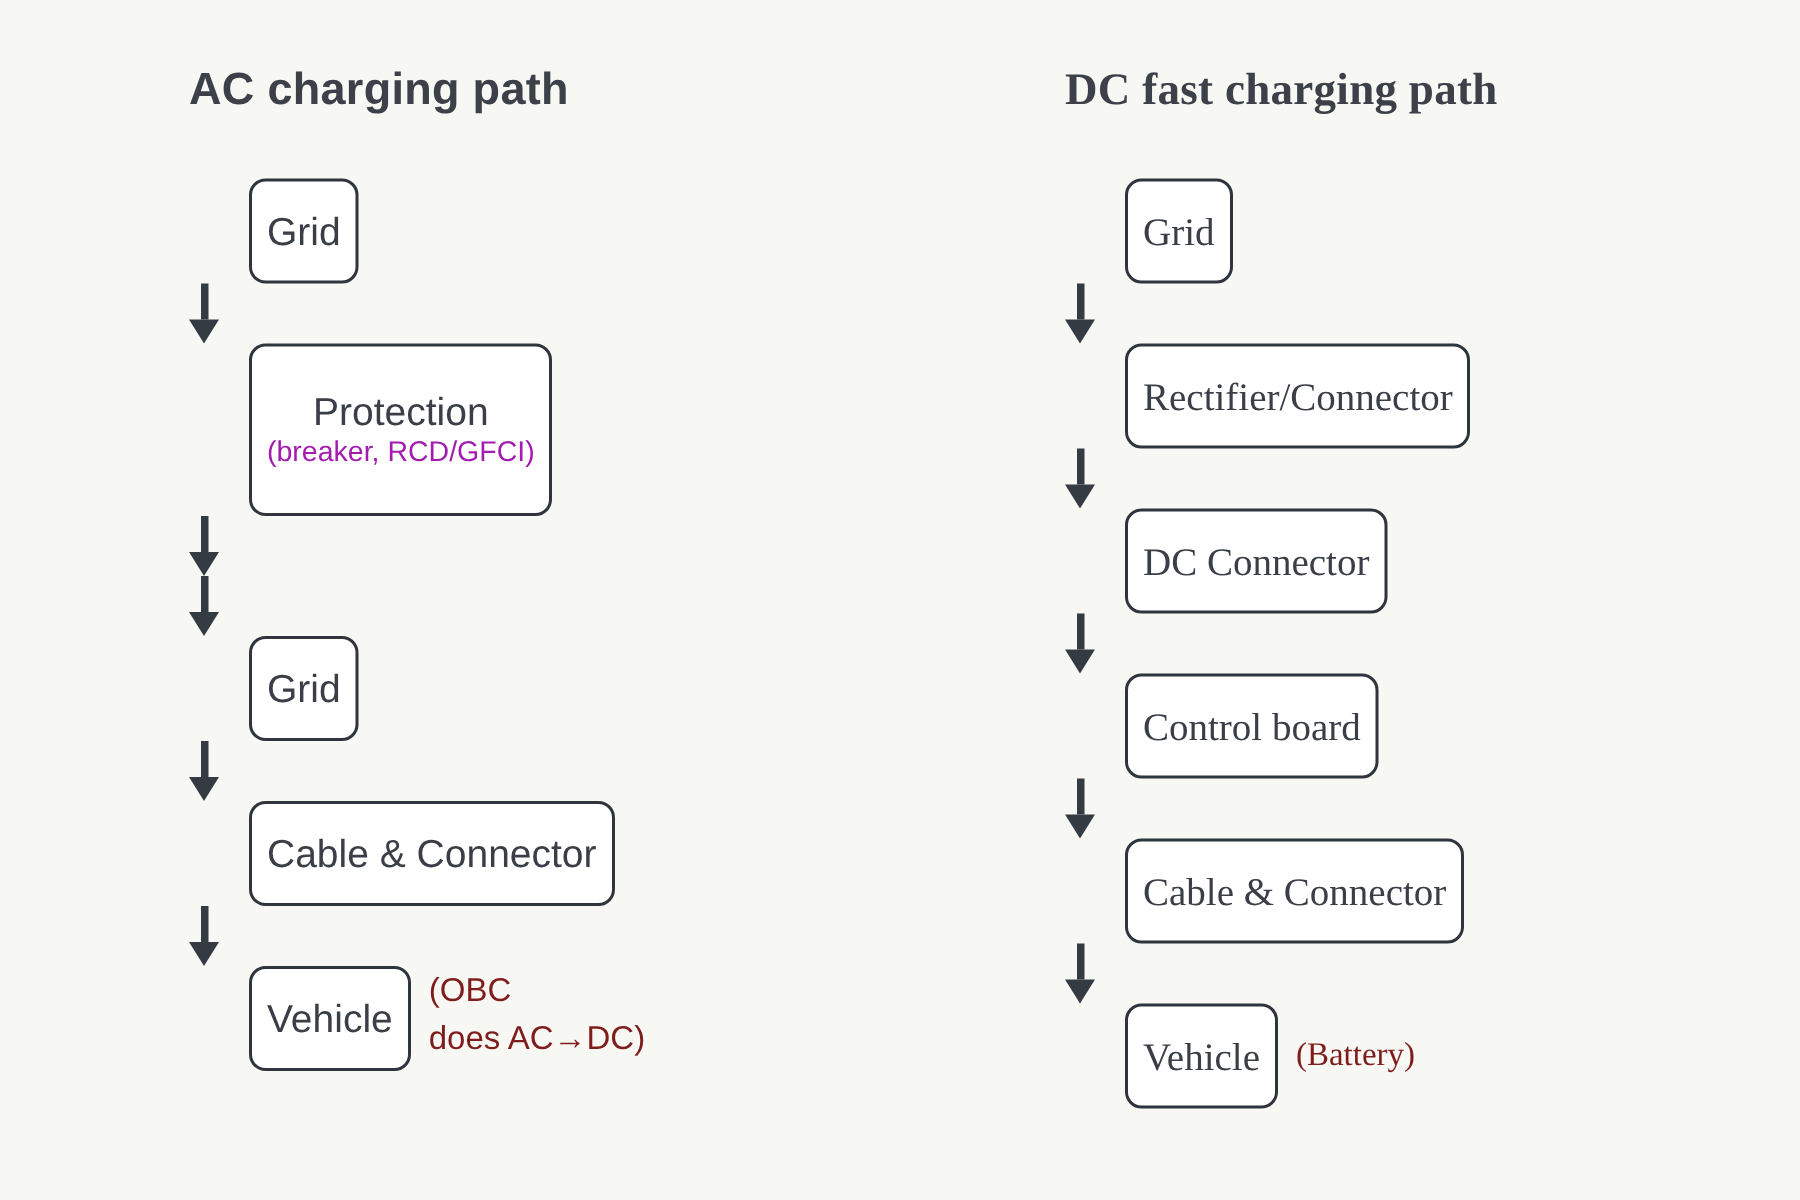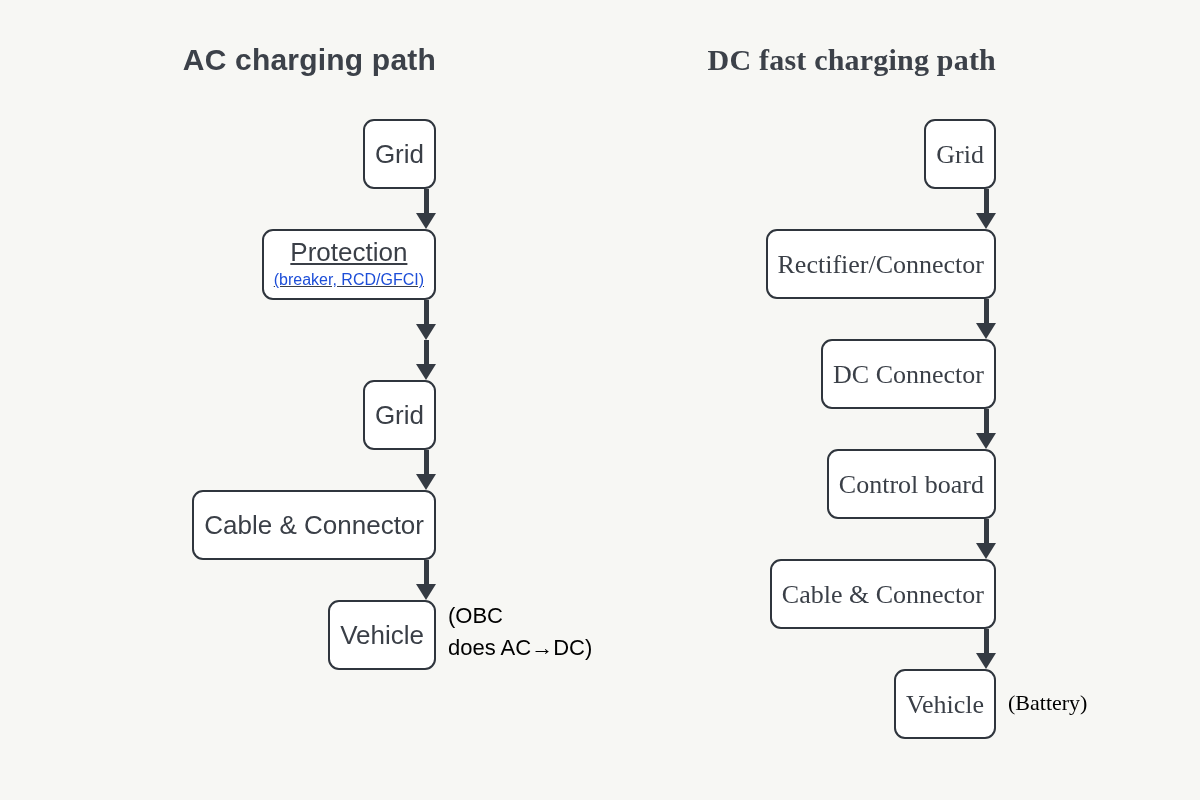--- a/index.html
+++ b/index.html
@@ -14,21 +14,21 @@
     height: 800px;
     background: #f7f7f4;
     overflow: hidden;
     color: #3a3f47;
   }
   .column {
     position: absolute;
     top: 40px;
     display: flex;
     flex-direction: column;
-    align-items: flex-end;
+    align-items: flex-start;
   }
   .column-ac { left: 126px; width: 310px; }
   .column-dc { left: 710px; width: 286px; font-family: Liberation Serif, serif; }
   .col-title {
     margin: 0 0 39px 0;
     font-size: 30px;
     line-height: 40px;
     font-weight: 700;
     color: #3c4149;
     text-align: center;
@@ -42,32 +42,32 @@
     min-height: 70px;
     background: #ffffff;
     border: 2.5px solid #2f353d;
     border-radius: 11px;
     display: flex;
     flex-direction: column;
     align-items: center;
     justify-content: center;
     padding: 8px 10px;
   }
-  .node.tall { padding: 6px 10px; text-decoration: underline; }
+  .node.tall { padding: 28px 10px; }
   .node-label {
     font-size: 26px;
     line-height: 31px;
     color: #3a3f47;
     text-align: center;
     white-space: nowrap;
   }
   .node-sublabel {
-    font-size: 16px;
+    font-size: 19px;
     line-height: 24px;
-    color: #1d4ed8;
+    color: #a21caf;
     text-align: center;
     white-space: nowrap;
   }
   .arrow {
     height: 40px;
     display: flex;
     flex-direction: column;
     align-items: center;
     justify-content: flex-start;
   }
@@ -83,21 +83,21 @@
     border-right: 10px solid transparent;
     border-top: 16px solid #353b43;
   }
   .annotation {
     position: absolute;
     left: calc(100% + 12px);
     top: 50%;
     transform: translateY(-54%);
     font-size: 22px;
     line-height: 32px;
-    color: #000000;
+    color: #7f1d1d;
     white-space: nowrap;
   }
   .annotation .line { display: block; }
   .annotation .bold { font-weight: 400; }
 </style>
 </head>
 <body>
 
 <div class="canvas">
 

